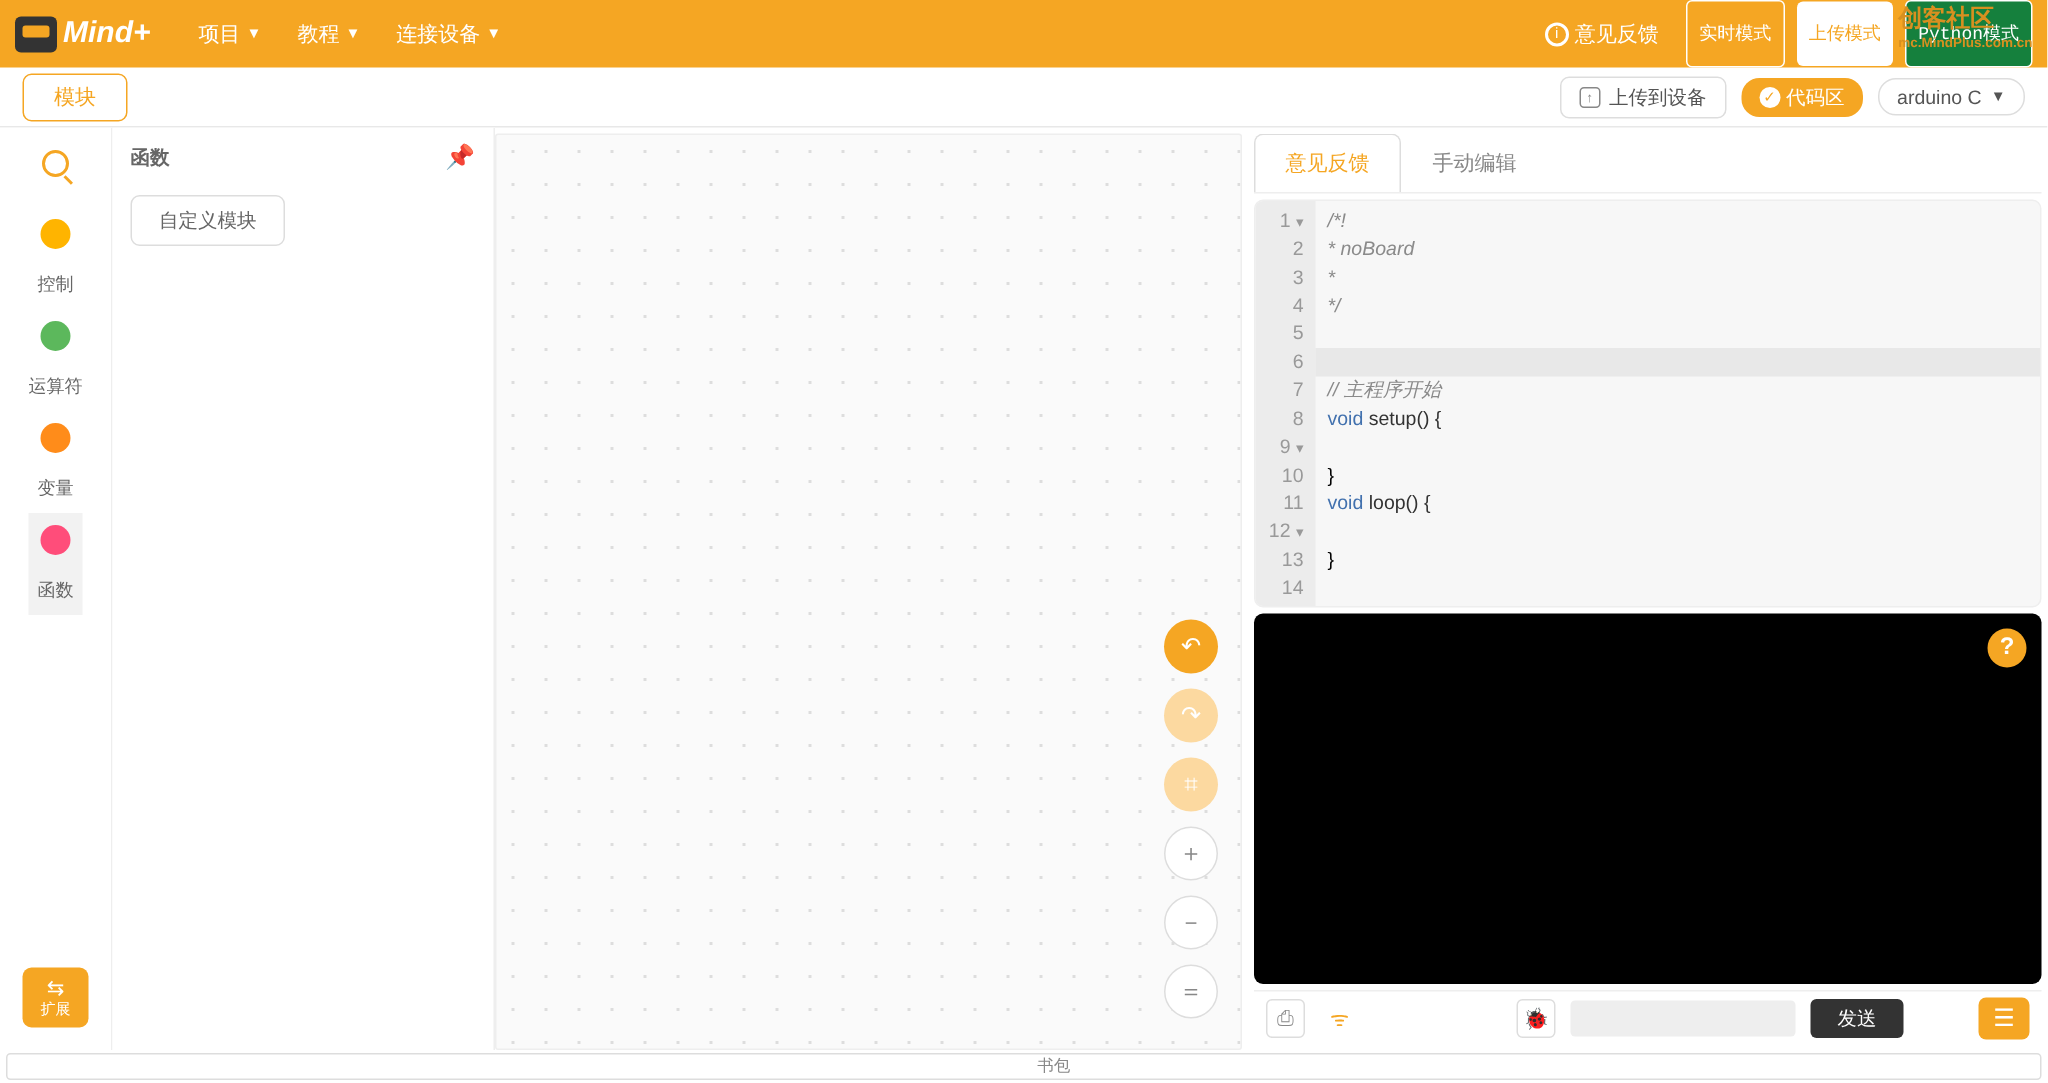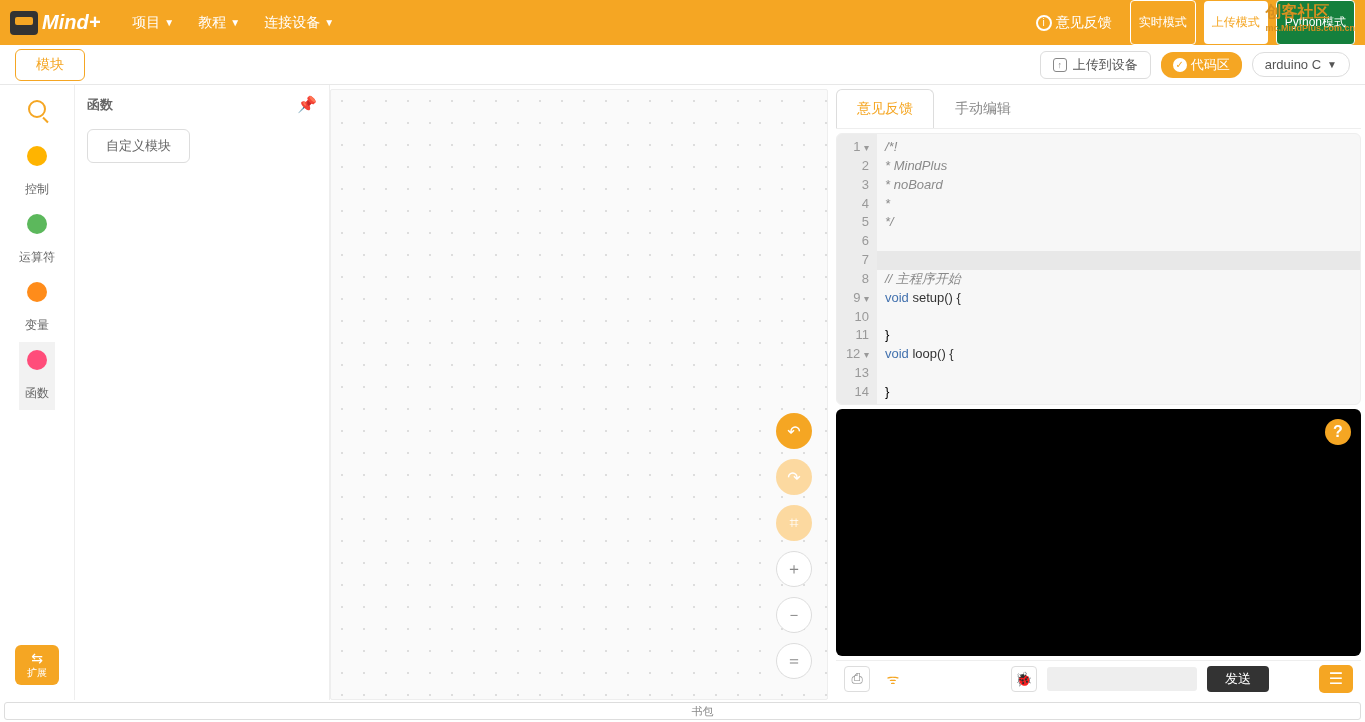--- a/index.html
+++ b/index.html
@@ -8,21 +8,21 @@
 
 .header { height: 45px; background: #f5a623; display: flex; align-items: center; padding: 0 10px; color: #fff; position: relative; }
 .logo { display: flex; align-items: center; gap: 4px; font-size: 20px; font-weight: bold; font-style: italic; margin-right: 20px; }
 .logo-icon { width: 28px; height: 24px; background: #333; border-radius: 4px; position: relative; }
 .logo-icon::before { content: ""; position: absolute; top: 6px; left: 5px; width: 18px; height: 8px; background: #f5a623; border-radius: 2px; }
 .menu-item { padding: 0 12px; font-size: 14px; cursor: pointer; display: flex; align-items: center; gap: 4px; }
 .menu-arrow { font-size: 10px; }
 .header-right { margin-left: auto; display: flex; align-items: center; gap: 8px; }
 .feedback { display: flex; align-items: center; gap: 4px; font-size: 14px; cursor: pointer; padding: 0 10px; }
 .feedback-icon { width: 16px; height: 16px; border: 2px solid #fff; border-radius: 50%; display: flex; align-items: center; justify-content: center; font-size: 10px; }
-.mode-btn { padding: 13px 8px; border-radius: 4px; font-size: 12px; cursor: pointer; }
+.mode-btn { padding: 13px 8px; border-radius: 4px; font-size: 12px; cursor: pointer; font-family: Liberation Mono, monospace; }
 .mode-realtime { background: #f5a623; color: #fff; border: 1px solid #fff; }
 .mode-upload { background: #fff; color: #f5a623; }
 .mode-python { background: #15803d; color: #fff; border: 1px solid #fff; }
 .community { position: absolute; right: 10px; top: 2px; color: #d89020; font-size: 16px; font-weight: bold; }
 .community-url { font-size: 9px; display: block; color: #d89020; }
 
 
 .toolbar { height: 40px; background: #fff; border-bottom: 1px solid #e8e8e8; display: flex; align-items: center; padding: 0 15px; }
 .module-btn { padding: 6px 20px; border: 1px solid #f5a623; color: #f5a623; border-radius: 6px; font-size: 14px; cursor: pointer; }
 .toolbar-right { margin-left: auto; display: flex; align-items: center; gap: 10px; }
@@ -209,21 +209,20 @@
           <div>9 <span class="fold">▾</span></div>
           <div>10</div>
           <div>11</div>
           <div>12 <span class="fold">▾</span></div>
           <div>13</div>
           <div>14</div>
           <div>15</div>
         </div>
       <div class="code-lines" id="code-lines">
           <div><span class="c-comment">/*!</span></div>
-          <div><span class="c-comment"> * MindPlus</span></div>
           <div><span class="c-comment"> * noBoard</span></div>
           <div><span class="c-comment"> *</span></div>
           <div><span class="c-comment"> */</span></div>
           <div>&nbsp;</div>
           <div class="hl">&nbsp;</div>
           <div><span class="c-comment">// 主程序开始</span></div>
           <div><span class="c-type">void</span> <span class="c-func">setup() {</span></div>
           <div>&nbsp;</div>
           <div>}</div>
           <div><span class="c-type">void</span> <span class="c-func">loop() {</span></div>

